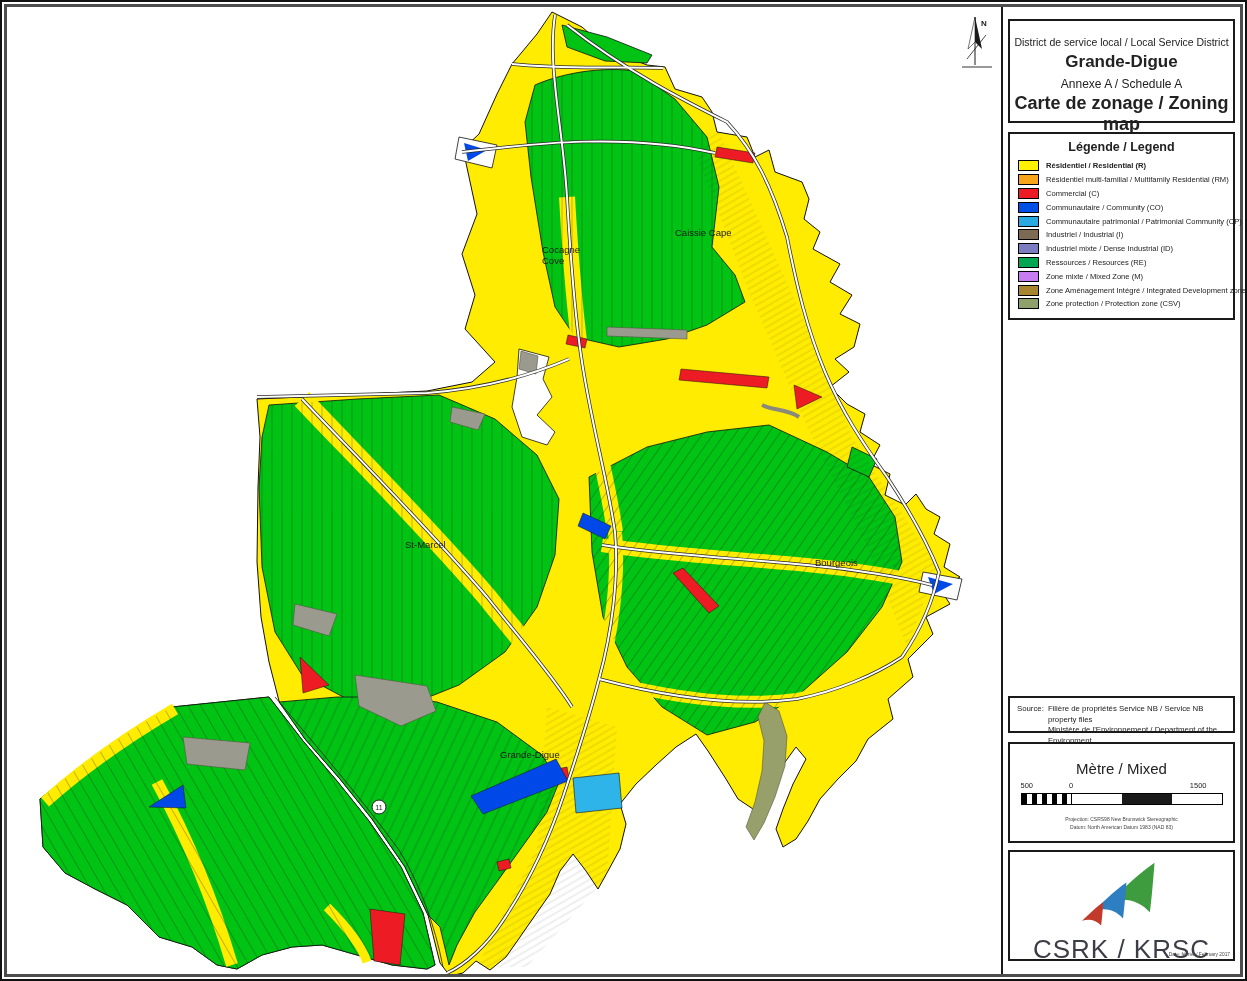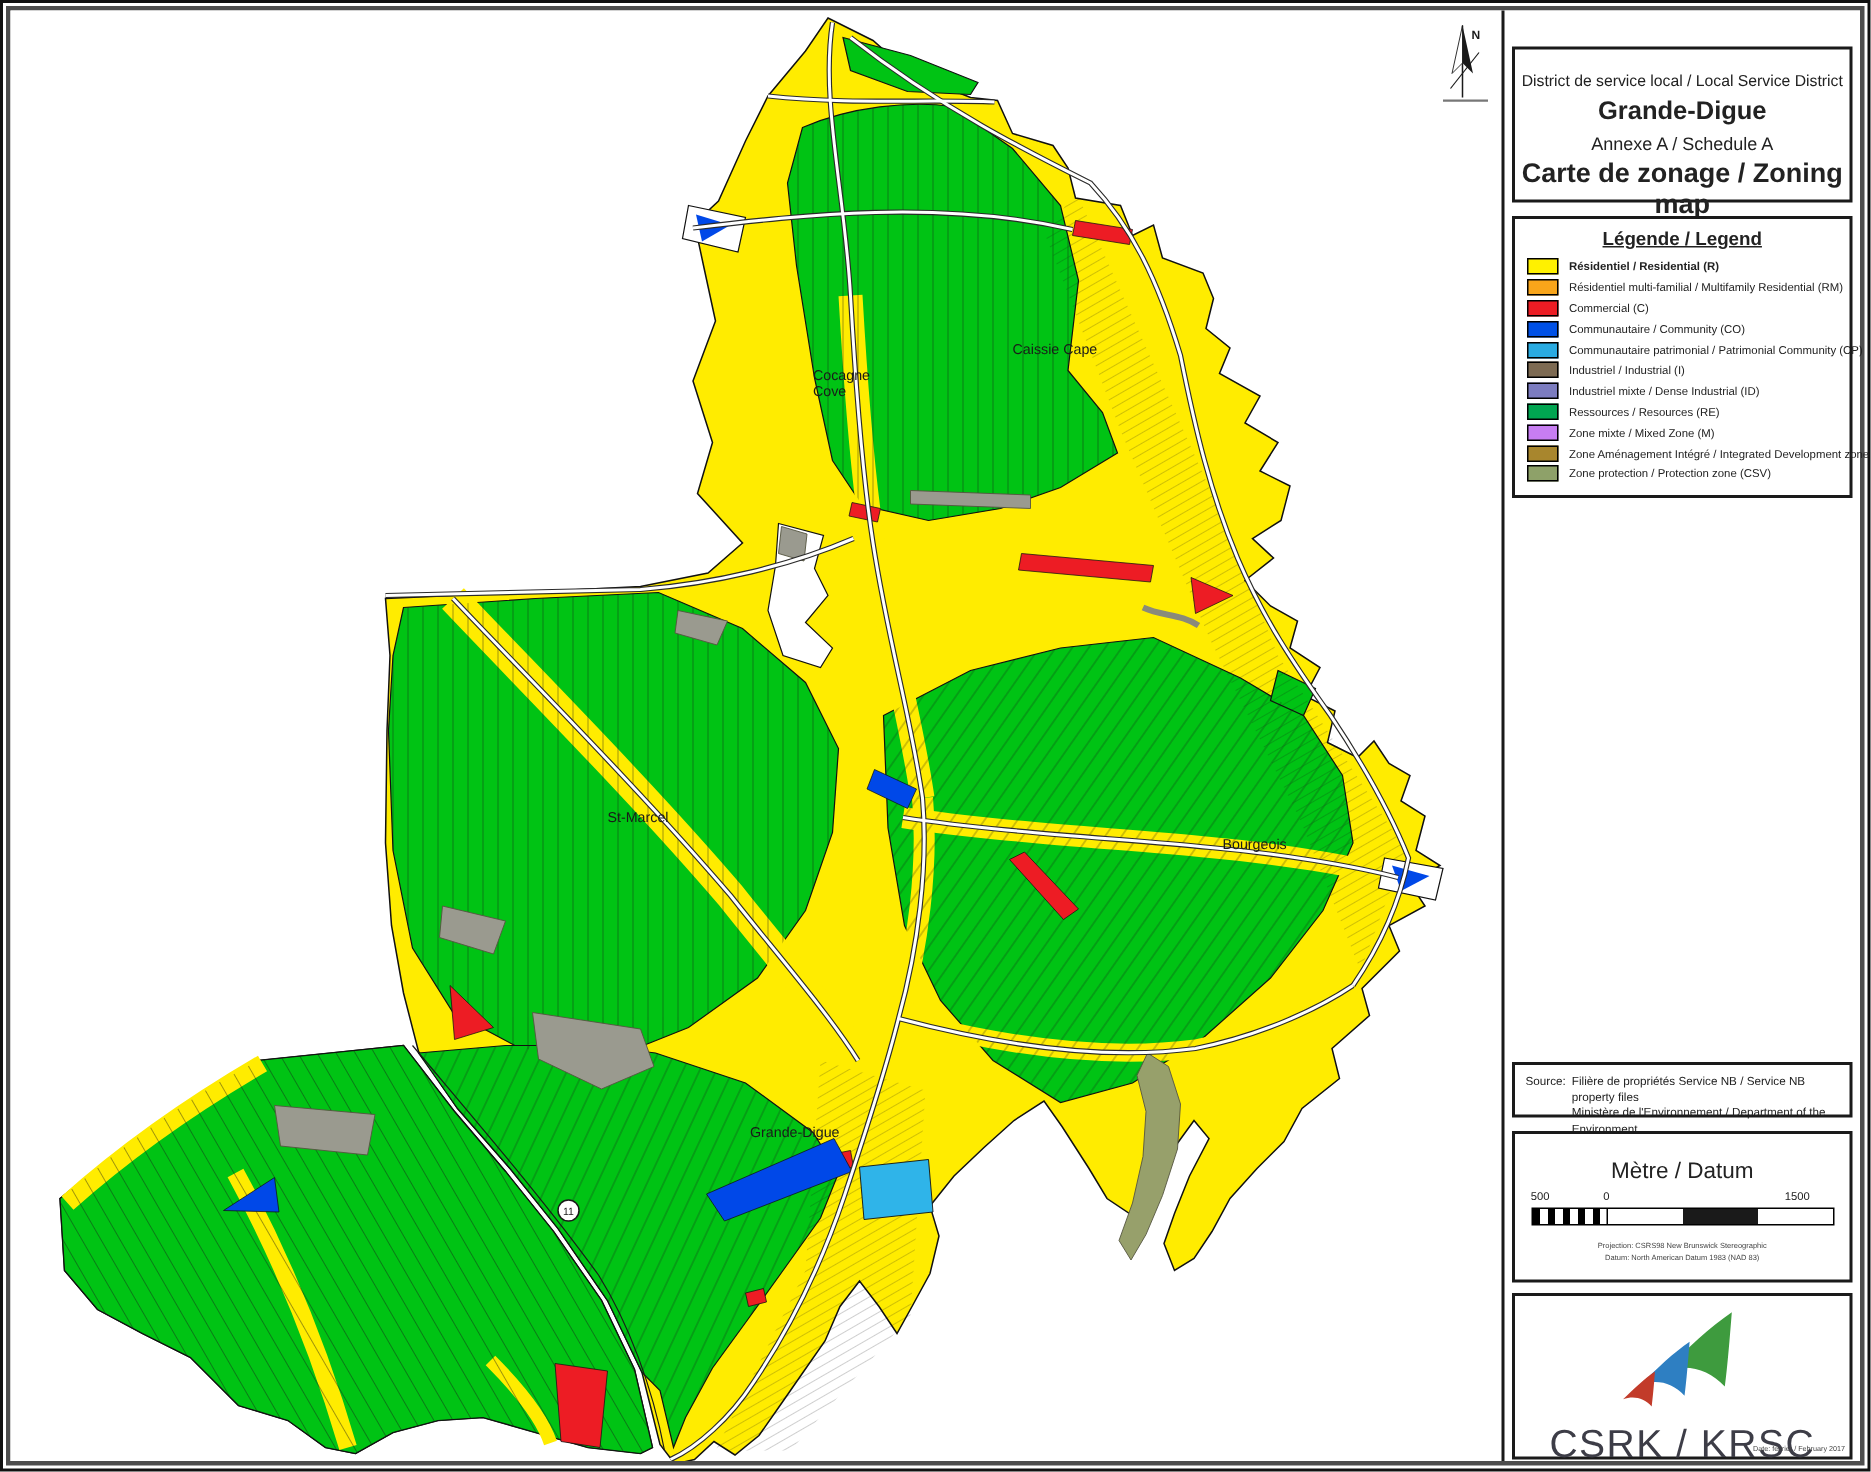--- a/index.html
+++ b/index.html
@@ -3,28 +3,28 @@
 <meta charset="utf-8">
 <style>
   * { margin:0; padding:0; box-sizing:border-box; }
   html,body { width:1247px; height:981px; background:#fff; font-family:"Liberation Sans", sans-serif; }
   .page { position:absolute; inset:0; width:1247px; height:981px; background:#fff; border:2px solid #111; }
   .frame { position:absolute; inset:2px; border:3px solid #4d4d4d; display:flex; }
   .map-panel { position:relative; width:998px; height:100%; background:#fff; overflow:hidden; }
   .sidebar { position:relative; width:239px; height:100%; border-left:2px solid #1a1a1a; background:#fff; padding:0 5px; }
 
   .sbox { border:2px solid #1a1a1a; background:#fff; position:relative; }
-  .title-box { margin-top:24px; height:104px; text-align:center; padding-top:15px; }
+  .title-box { margin-top:12px; height:104px; text-align:center; padding-top:15px; }
   .title-box .l1 { font-size:10.5px; color:#222; }
   .title-box .l2 { font-size:17px; font-weight:bold; color:#222; margin-top:4px; }
   .title-box .l3 { font-size:12px; color:#222; margin-top:5px; }
   .title-box .l4 { font-size:18px; font-weight:bold; color:#222; margin-top:2px; }
 
   .legend-box { margin-top:9px; height:188px; padding:6px 8px 0 8px; }
-  .legend-title { text-align:center; font-size:12.5px; font-weight:bold; text-decoration:underline; color:#222; margin-bottom:5px; }
+  .legend-title { text-align:center; font-size:12.5px; font-weight:bold; color:#222; margin-bottom:5px; }
   .legend-row { display:flex; align-items:center; height:13.8px; }
   .swatch { width:21px; height:11px; border:1px solid #000; flex:0 0 auto; margin-right:7px; }
   .legend-label { font-size:7.6px; color:#222; white-space:nowrap; }
 
   .source-box { margin-top:376px; height:37px; padding:6px 4px 0 7px; }
   .source-box .src { font-size:7.8px; color:#222; line-height:1.35; display:flex; }
   .source-box .pfx { margin-right:4px; }
 
   .scale-box { margin-top:9px; height:101px; padding-top:16px; }
   .scale-title { text-align:center; font-size:15px; color:#222; }
@@ -256,21 +256,21 @@
         <div class="src">
           <span class="pfx">Source:</span>
           <span>
             <div>Filière de propriétés Service NB / Service NB property files</div>
             <div>Ministère de l'Environnement / Department of the Environment</div>
           </span>
         </div>
       </div>
 
       <div class="sbox scale-box">
-        <div class="scale-title">Mètre / Datum</div>
+        <div class="scale-title">Mètre / Mixed</div>
         <div class="scalebar-wrap">
           <div class="scale-ticks">
             <span class="tick-500">500</span>
             <span class="tick-0">0</span>
             <span class="tick-1500">1500</span>
           </div>
           <div class="scalebar">
             <div class="seg hatch"></div>
             <div class="seg w1"></div>
             <div class="seg b1"></div>

